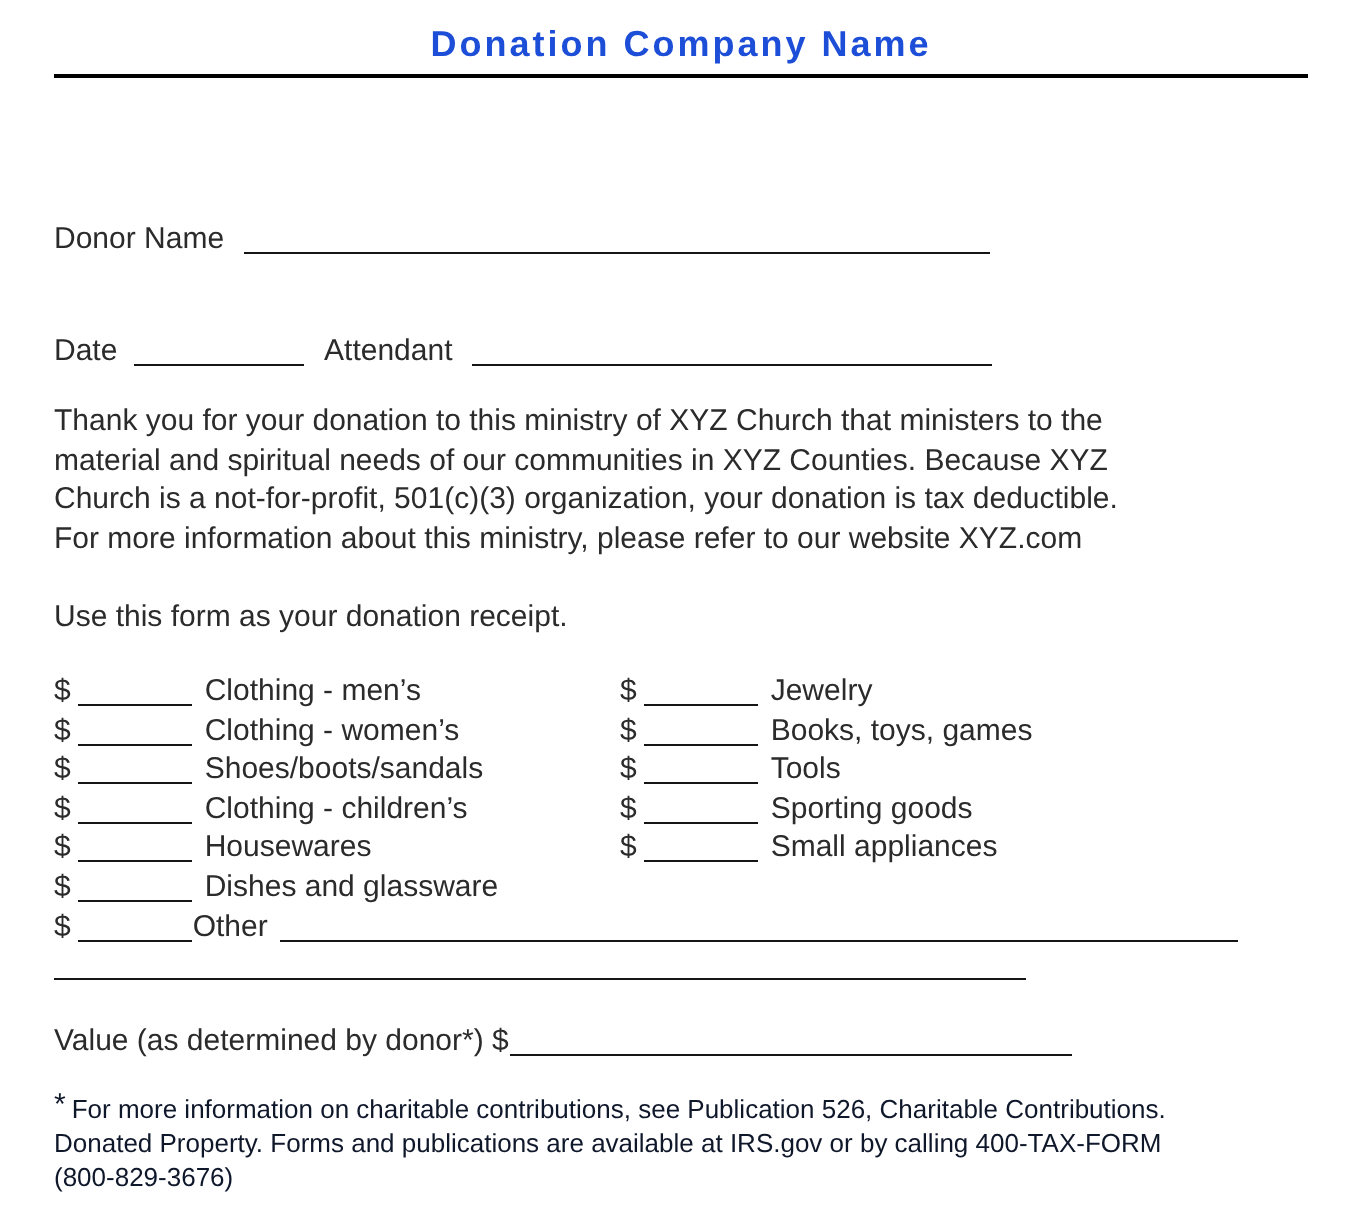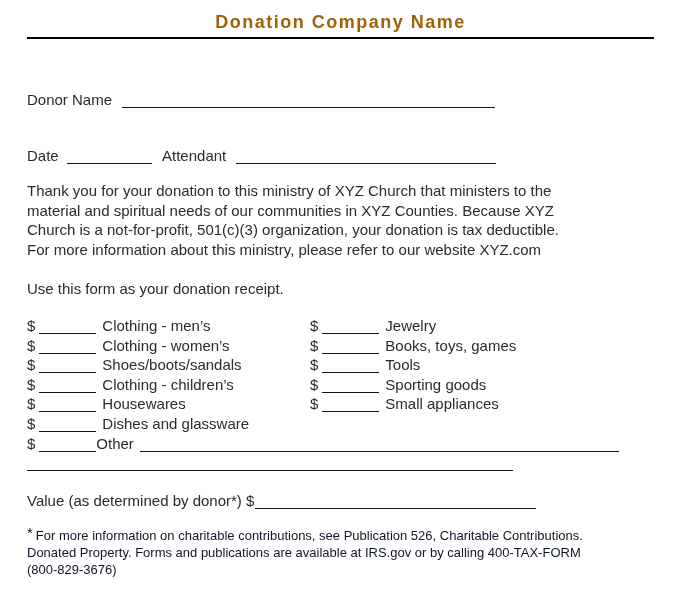--- a/index.html
+++ b/index.html
@@ -19,41 +19,41 @@
     padding-top:13px;
     padding-bottom:5px;
     border-bottom:2px solid #000;
     text-align:center;
   }
   .title-wrap h1 {
     font-size:18px;
     line-height:19px;
     font-weight:bold;
     letter-spacing:1.5px;
-    color:#a16207;
+    color:#1d4ed8;
   }
   
   .blank {
     display:inline-block;
     height:12px;
     border-bottom:1.5px solid #151515;
     vertical-align:-3px;
     margin-left:4px;
   }
   .lbl-after { margin-left:6px; }
   .w-donor { width:373px; margin-left:6px; }
   .w-date  { width:85px; }
   .w-att   { width:260px; margin-left:6px; }
   .w-item  { width:57px; }
   .w-other { width:479px; margin-left:6px; }
   .w-cont  { width:486px; margin-left:0; }
   .w-value { width:281px; margin-left:1px; }
   .tight   { margin-right:0; }
 
-  .donor-row { margin-top:53px; line-height:16px; }
+  .donor-row { margin-top:73px; line-height:16px; }
   .date-row  { margin-top:40px; line-height:16px; }
 
   .intro { margin-top:17px; }
   .intro .line { line-height:19.5px; white-space:nowrap; }
   .receipt-note { margin-top:22px; line-height:16px; }
 
   .items { margin-top:19px; }
   .list-row { display:flex; line-height:19.6px; }
   .cell-l { flex:0 0 283px; }
   .cell-r { flex:1 1 auto; }

